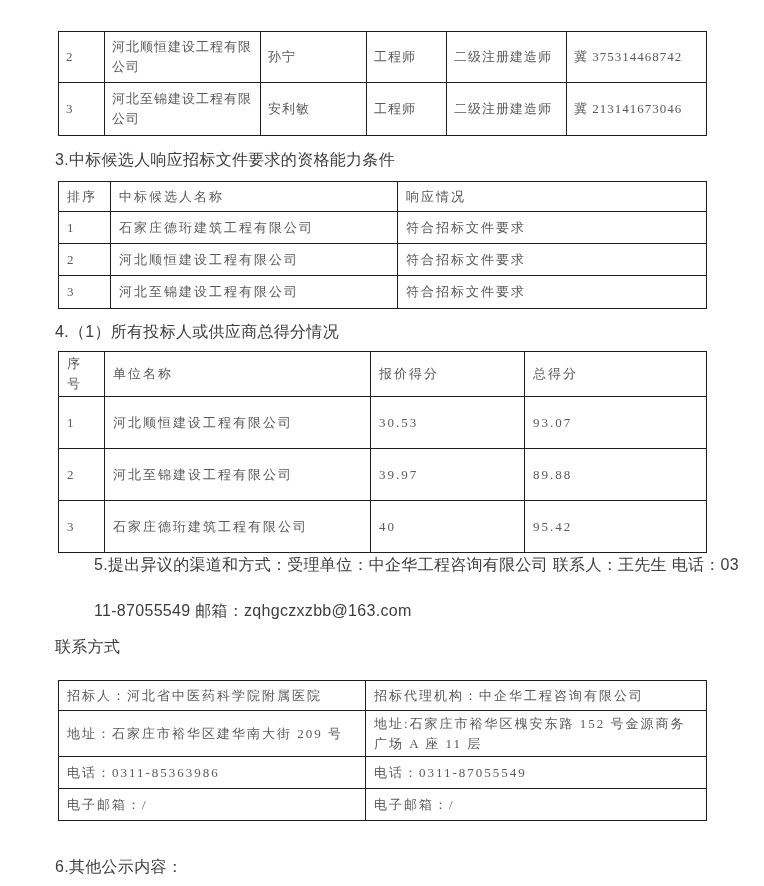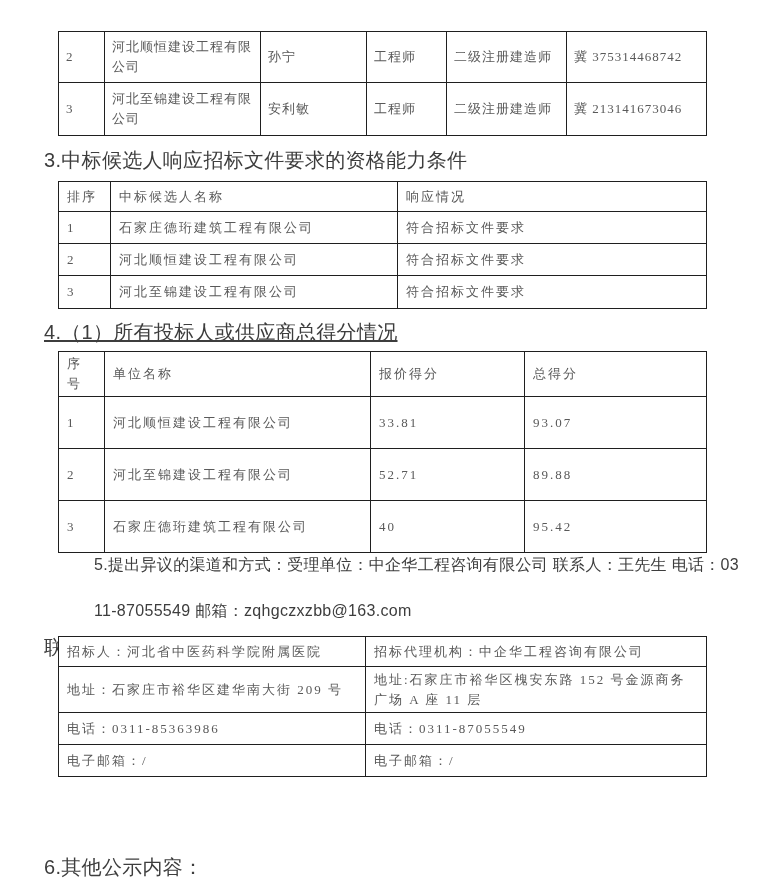--- a/index.html
+++ b/index.html
@@ -16,23 +16,23 @@
     letter-spacing:2px;line-height:20px;
     padding:2px 8px;box-sizing:border-box;overflow:hidden;
     font-weight:normal;vertical-align:middle;text-align:left;
     word-break:break-all;
   }
   .t1 td{letter-spacing:1px;padding:2px 7px;}
   .th-center{text-align:center;}
   .td-center{text-align:center;}
 
   .hd{
-    position:absolute;left:44px;width:648px;
+    position:absolute;left:55px;width:648px;
     font-family:"Liberation Sans","DejaVu Sans",sans-serif;
-    font-size:20px;color:var(--heading);line-height:20px;
+    font-size:16px;color:var(--heading);line-height:20px;
     letter-spacing:0.3px;
   }
   .para{
     position:absolute;left:58px;width:648px;
     font-family:"Liberation Sans","DejaVu Sans",sans-serif;
     font-size:16px;color:var(--heading);line-height:46px;
     letter-spacing:0.3px;word-break:break-all;
   }
 </style>
 </head>
@@ -94,62 +94,62 @@
         <td>符合招标文件要求</td>
       </tr>
       <tr style="height:33px">
         <td>3</td>
         <td>河北至锦建设工程有限公司</td>
         <td>符合招标文件要求</td>
       </tr>
     </tbody>
   </table>
 
-  <div class="hd" style="top:322px;text-decoration:underline;">4.（1）所有投标人或供应商总得分情况</div>
+  <div class="hd" style="top:322px;">4.（1）所有投标人或供应商总得分情况</div>
 
   <table class="doc-table" style="top:351px;width:648px;">
     <colgroup>
         <col style="width:46px">
         <col style="width:266px">
         <col style="width:154px">
         <col style="width:182px">
       </colgroup>
     <tbody>
       <tr style="height:30px">
         <th class="th-center">序号</th>
         <th class="th-center">单位名称</th>
         <th class="th-center">报价得分</th>
         <th class="th-center">总得分</th>
       </tr>
       <tr style="height:52px">
         <td class="td-center">1</td>
         <td class="td-center">河北顺恒建设工程有限公司</td>
-        <td class="td-center">33.81</td>
+        <td class="td-center">30.53</td>
         <td class="td-center">93.07</td>
       </tr>
       <tr style="height:52px">
         <td class="td-center">2</td>
         <td class="td-center">河北至锦建设工程有限公司</td>
-        <td class="td-center">52.71</td>
+        <td class="td-center">39.97</td>
         <td class="td-center">89.88</td>
       </tr>
       <tr style="height:52px">
         <td class="td-center">3</td>
         <td class="td-center">石家庄德珩建筑工程有限公司</td>
         <td class="td-center">40</td>
         <td class="td-center">95.42</td>
       </tr>
     </tbody>
   </table>
 
   <div class="para" style="top:542px;margin-left:36px;">5.提出异议的渠道和方式：受理单位：中企华工程咨询有限公司 联系人：王先生 电话：0311-87055549 邮箱：zqhgczxzbb@163.com</div>
 
   <div class="hd" style="top:637px;">联系方式</div>
 
-  <table class="doc-table" style="top:636px;width:648px;padding-left:8px;">
+  <table class="doc-table" style="top:680px;width:648px;padding-left:8px;">
     <colgroup>
         <col style="width:307px">
         <col style="width:341px">
       </colgroup>
     <tbody>
       <tr style="height:30px">
         <td>招标人：河北省中医药科学院附属医院</td>
         <td>招标代理机构：中企华工程咨询有限公司</td>
       </tr>
       <tr style="height:46px">

